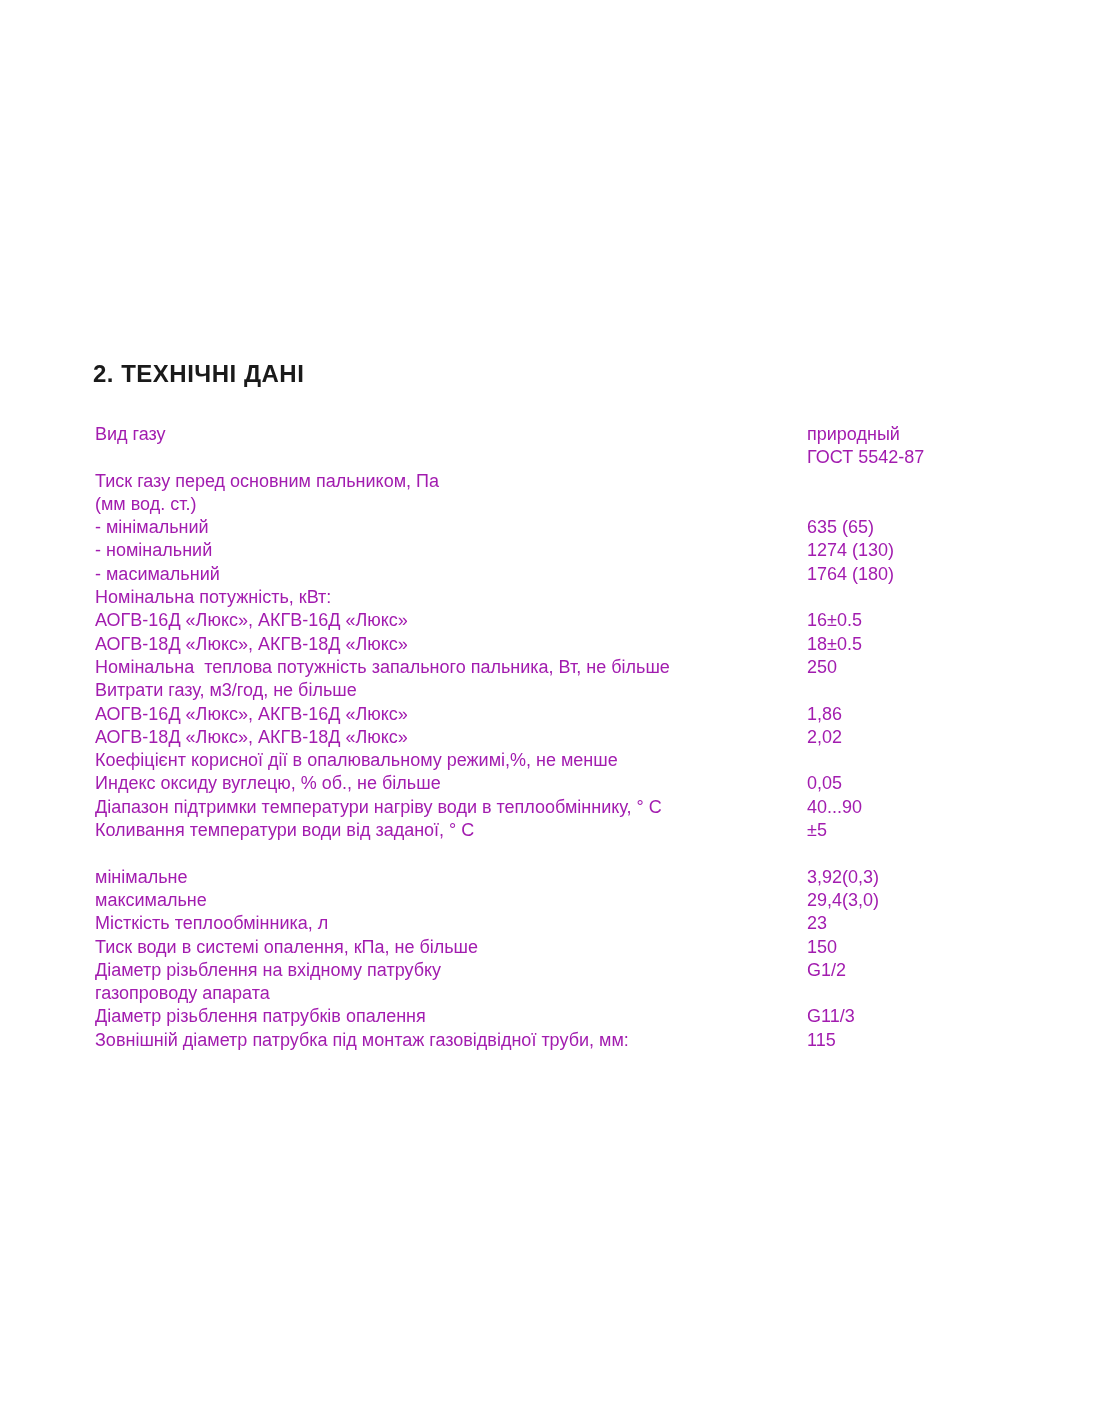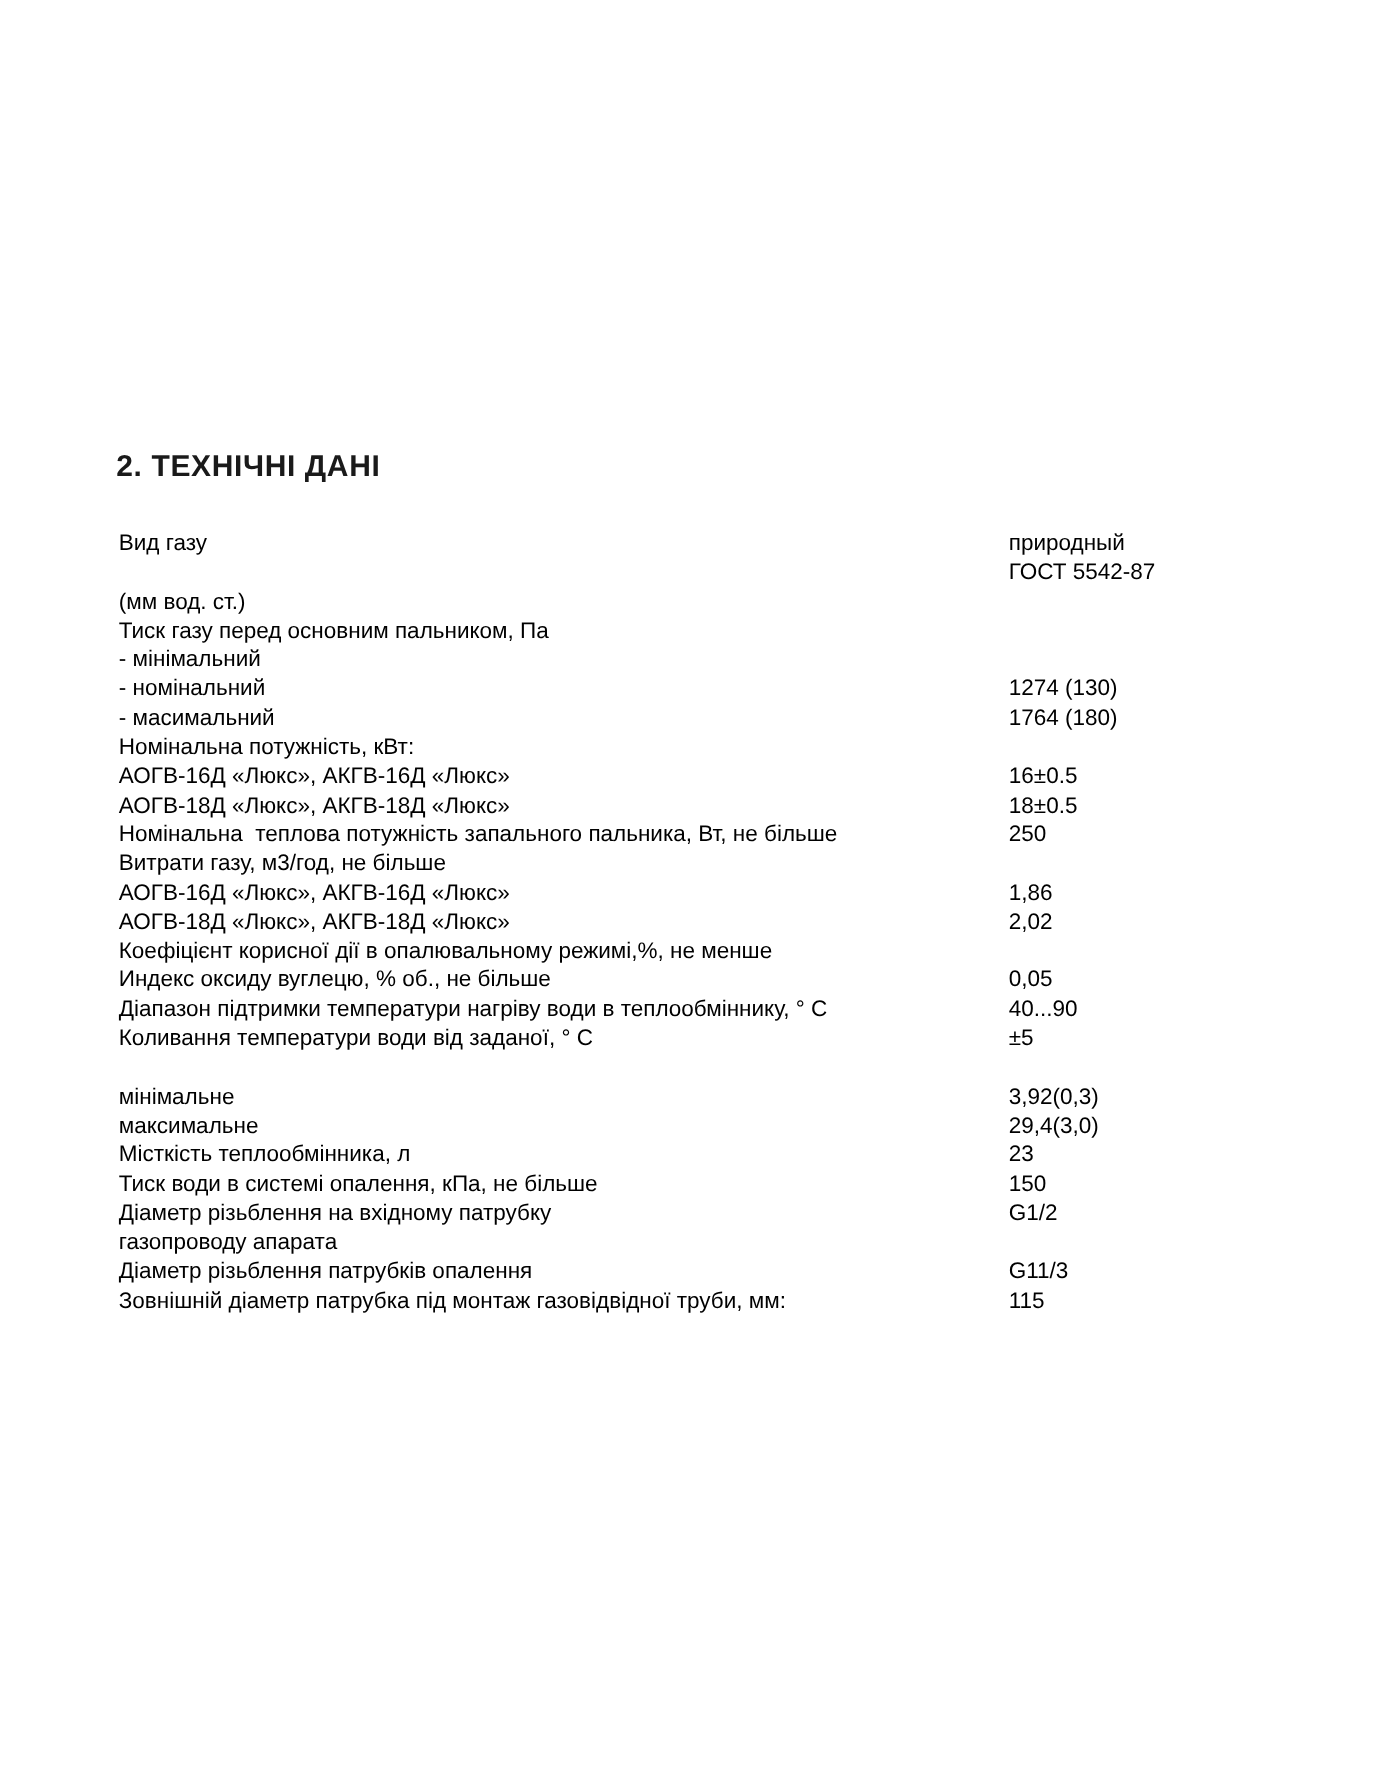--- a/index.html
+++ b/index.html
@@ -41,48 +41,49 @@
   .spec-row {
     display: grid;
     grid-template-columns: 712px 1fr;
     padding-left: 95px;
     min-height: 23.3px;
     line-height: 23.3px;
     font-size: 18px;
   }
   .spec-label, .spec-value {
     white-space: pre-wrap;
-    color: #000000;
+    color: #a21caf;
   }
 </style>
 </head>
 <body>
 
 <div class="page">
   <h1 class="doc-title">2. ТЕХНІЧНІ ДАНІ</h1>
 
   <div class="spec-list">
       <div class="spec-row">
         <span class="spec-label">Вид газу</span>
         <span class="spec-value">природный</span>
       </div>
       <div class="spec-row">
         <span class="spec-label"></span>
         <span class="spec-value">ГОСТ 5542-87</span>
       </div>
       <div class="spec-row">
+        <span class="spec-label">Тиск газу перед основним пальником, Па</span>
+        <span class="spec-value"></span>
+      </div>
+      <div class="spec-row">
         <span class="spec-label">(мм вод. ст.)</span>
         <span class="spec-value"></span>
       </div>
       <div class="spec-row">
-        <span class="spec-label">Тиск газу перед основним пальником, Па</span>
-        <span class="spec-value"></span>
-      </div>
-      <div class="spec-row">
         <span class="spec-label">- мінімальний</span>
+        <span class="spec-value">635 (65)</span>
       </div>
       <div class="spec-row">
         <span class="spec-label">- номінальний</span>
         <span class="spec-value">1274 (130)</span>
       </div>
       <div class="spec-row">
         <span class="spec-label">- масимальний</span>
         <span class="spec-value">1764 (180)</span>
       </div>
       <div class="spec-row">

